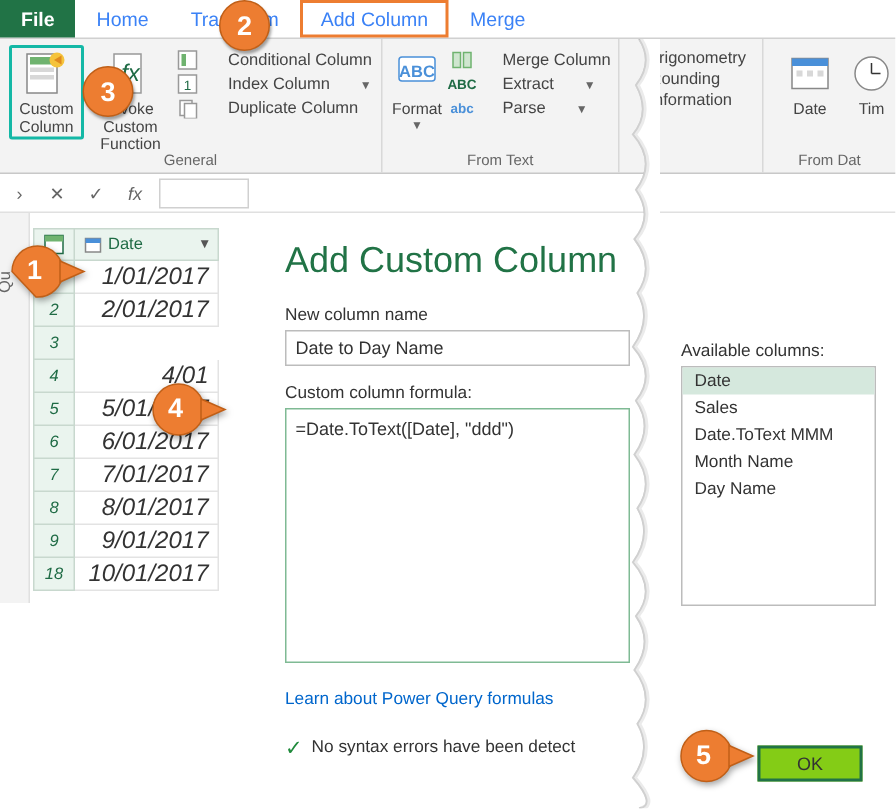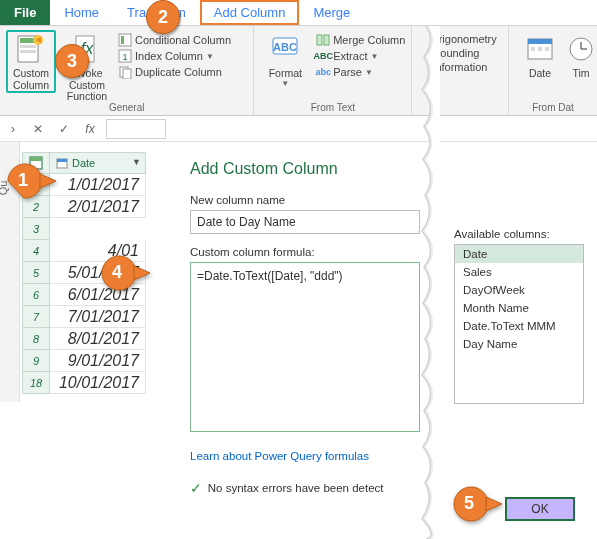--- a/index.html
+++ b/index.html
@@ -12,21 +12,21 @@
   .menu-item.active { border: 2px solid #ed7d31; padding: 3px 12px; }
 
   
   .ribbon { display: flex; height: 90px; border-bottom: 1px solid #c8c8c8; background: #f3f3f3; }
   .ribbon-group { border-right: 1px solid #d8d8d8; padding: 4px 6px 2px 6px; text-align: center; display: flex; flex-direction: column; justify-content: space-between; }
   .group-label { font-size: 10px; color: #666; padding-top: 2px; }
   .group-body { display: flex; align-items: flex-start; gap: 6px; height: 68px; }
   .big-btn { width: 50px; display: flex; flex-direction: column; align-items: center; justify-content: flex-start; padding-top: 2px; font-size: 10.5px; line-height: 1.1; color: #444; position: relative; }
   .big-btn .icon-box { width: 34px; height: 34px; display: flex; align-items: center; justify-content: center; margin-bottom: 2px; }
   .big-btn.highlight { border: 2px solid #14b8a6; border-radius: 2px; padding: 0; }
-  .small-row { font-size: 11px; color: #444; text-align: left; display: flex; align-items: center; gap: 3px; padding: 1px 0; white-space: nowrap; }
+  .small-row { font-size: 11px; color: #444; text-align: left; display: flex; align-items: center; gap: 20px; padding: 1px 0; white-space: nowrap; }
   .small-stack { display: flex; flex-direction: column; align-items: flex-start; padding-top: 2px; }
   .mini-icon { width: 14px; height: 14px; display: inline-flex; align-items: center; justify-content: center; }
 
   
   .formula-row { display: flex; align-items: center; height: 26px; border-bottom: 1px solid #e0e0e0; padding: 0 4px; gap: 6px; }
   .fx-chevron { width: 18px; text-align: center; color: #666; font-size: 12px; }
   .fx-btn { width: 20px; height: 20px; display:flex; align-items:center; justify-content:center; color:#666; border:1px solid transparent; }
   .fx-input { flex: 0 0 60px; height: 20px; border: 1px solid #d0d0d0; background:#fff; }
 
   
@@ -38,32 +38,32 @@
   .grid-header { display:flex; }
   .hcorner { width: 28px; height: 22px; background:#eaf4ee; border:1px solid #c8d8ce; display:flex; align-items:center; justify-content:center; }
   .hcell { width: 96px; height: 22px; background:#eaf4ee; border:1px solid #c8d8ce; border-left:none; display:flex; align-items:center; padding:0 6px; gap:4px; font-size:11px; color:#1f6b45; position:relative; }
   .hcell .dd { position:absolute; right:4px; top:4px; color:#555; font-size:9px; }
   .grid-body .row { display:flex; }
   .rnum { width:28px; height:22px; background:#eaf4ee; border:1px solid #c8d8ce; border-top:none; display:flex; align-items:center; justify-content:center; font-size:11px; color:#1f6b45; font-style: italic; }
   .dcell { width:96px; height:22px; border:1px solid #e3e3e3; border-top:none; border-left:none; display:flex; align-items:center; justify-content:flex-end; padding:0 6px; font-size:16px; font-style: italic; color:#333; background:#fff; }
 
   
   .dialog { position:absolute; left:176px; top:152px; right:0; bottom:0; background:#fff; }
-  .dialog h1 { font-size: 16px; font-weight: 400; color:#217346; margin: 8px 0 16px 14px; }
+  .dialog h1 { font-size: 24px; font-weight: 400; color:#217346; margin: 8px 0 16px 14px; }
   .dlg-label { font-size: 11.5px; color:#333; margin: 0 0 4px 14px; }
   .dlg-input { width: 230px; margin-left:14px; height:24px; border:1px solid #bcbcbc; background:#fff; padding:0 6px; font-size:12px; color:#333; display:flex; align-items:center; }
   .formula-box { width: 230px; height: 170px; margin-left:14px; border:1px solid #7fba94; background:#fff; padding:6px; font-family: Consolas, monospace; font-size:12px; color:#333; position:relative; }
   .avail-wrap { position:absolute; left:278px; top:76px; }
   .avail-box { width: 130px; height: 160px; border:1px solid #bcbcbc; background:#fff; margin-top:4px; }
   .avail-box .opt { padding:3px 8px; font-size:11.5px; color:#333; }
   .avail-box .opt.sel { background:#d5e8dd; }
   .insert-btn { width:70px; height:22px; border:1px solid #bcbcbc; background:#fff; font-size:11px; margin-top:8px; float:right; text-align:center; line-height:20px; color:#444; }
   .learn-link { color:#0066cc; font-size:11.5px; margin:18px 0 0 14px; display:block; }
   .status-row { margin:18px 0 0 14px; font-size:11.5px; color:#333; display:flex; align-items:center; gap:6px; }
-  .ok-btn { position:absolute; right:22px; bottom:18px; width:70px; height:24px; border:2px solid #217346; background:#c4b5fd; text-align:center; line-height:20px; font-size:12px; color:#333; }
+  .ok-btn { position:absolute; right:22px; bottom:18px; width:70px; height:24px; border:2px solid #217346; background:#84cc16; text-align:center; line-height:20px; font-size:12px; color:#333; }
 
   
   .torn { position:absolute; top:26px; bottom:0; left:418px; width:22px; z-index:5; pointer-events:none; }
   .torn svg { width:100%; height:100%; }
 
   
   .badge { position:absolute; z-index:20; width:52px; height:38px; pointer-events:none; }
   .badge svg { width:100%; height:100%; filter: drop-shadow(1px 2px 2px rgba(0,0,0,.35)); }
   .badge .num { position:absolute; left:12px; top:8px; color:#fff; font-size:18px; font-weight:600; }
   .badge.round { width:36px; height:36px; }
@@ -306,23 +306,22 @@
   <div class="dlg-label" style="margin-top:12px">Custom column formula:</div>
   <div class="formula-box">
     <span>=Date.ToText([Date], "ddd")</span>
   </div>
 
   <div class="avail-wrap">
     <div class="dlg-label" style="margin-left:0">Available columns:</div>
     <div class="avail-box" id="avail-box">
         <div class="opt sel">Date</div>
         <div class="opt">Sales</div>
-        <div class="opt">DayOfWeek</div>
+        <div class="opt">Date.ToText MMM</div>
         <div class="opt">Month Name</div>
-        <div class="opt">Date.ToText MMM</div>
         <div class="opt">Day Name</div>
       </div>
     <div style="clear:both"></div>
   </div>
 
   <a class="learn-link">Learn about Power Query formulas</a>
 
   <div class="status-row">
     <span class="checkmark">✓</span>
     <span>No syntax errors have been detect</span>

